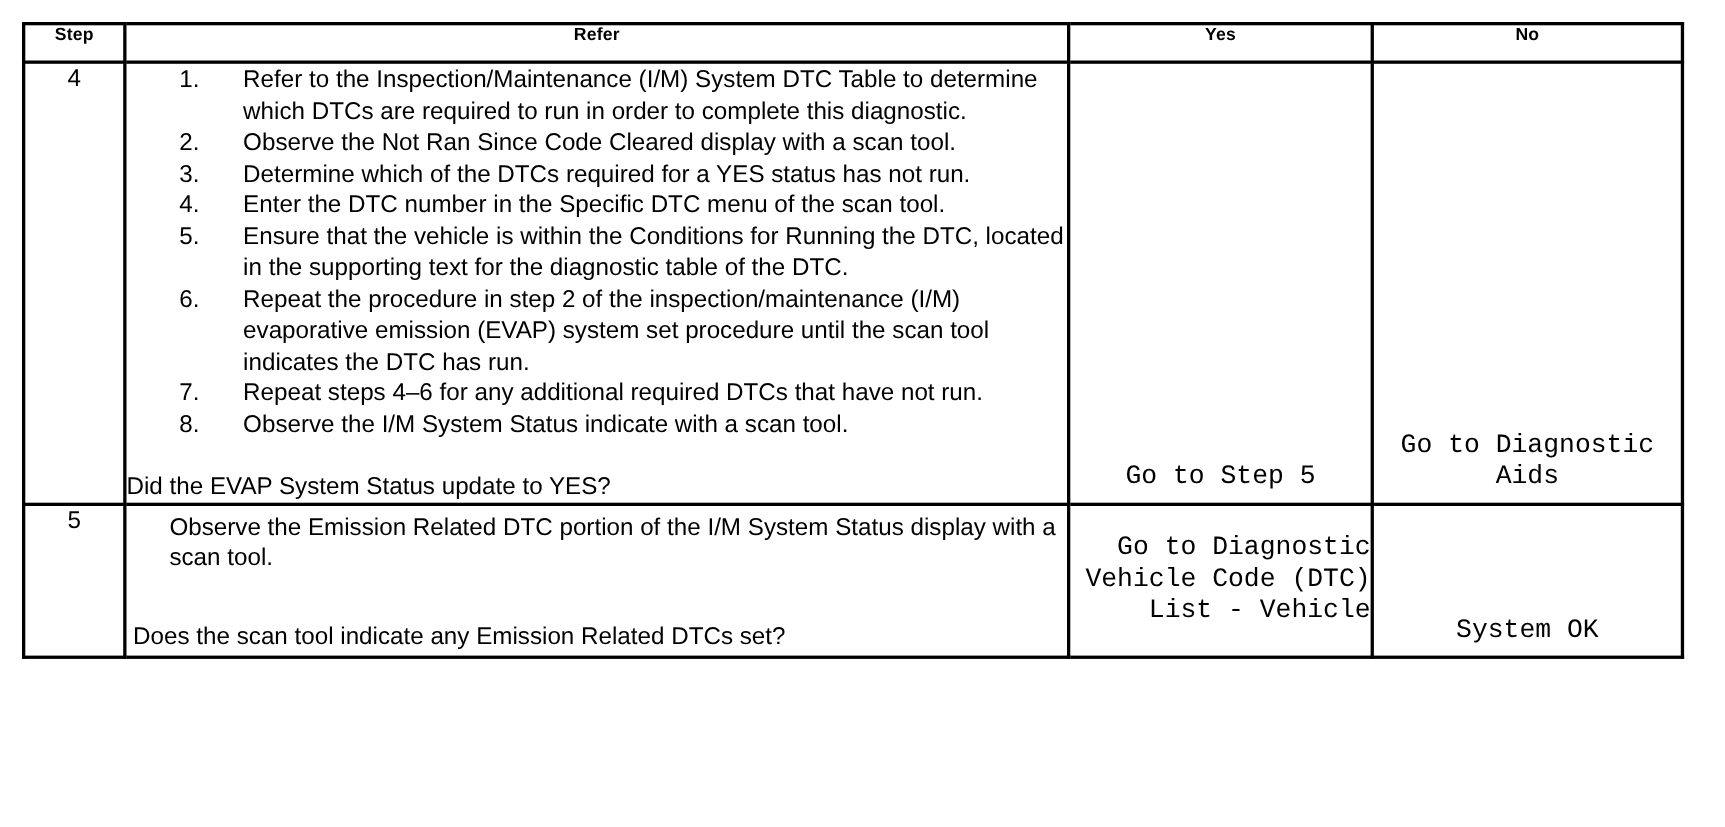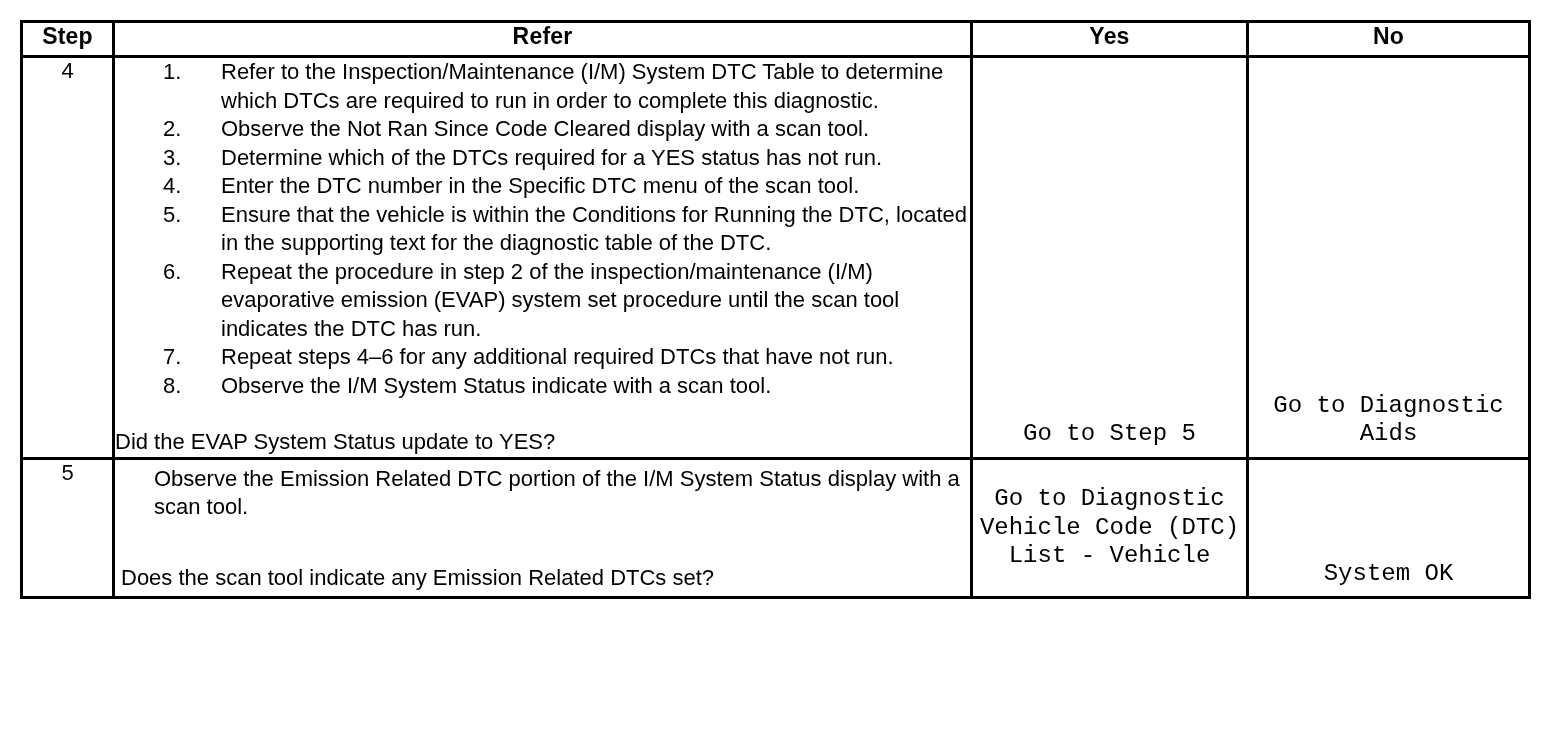--- a/index.html
+++ b/index.html
@@ -44,21 +44,21 @@
   col.c-step   { width: 92px; }
   col.c-action { width: 858px; }
   col.c-yes    { width: 276px; }
   col.c-no     { width: 282px; }
 
   
   .hdr-cell {
     height: 32px;
     text-align: center;
     vertical-align: middle;
-    font-size: 23px;
+    font-size: 16px;
     font-weight: bold;
     letter-spacing: 0.2px;
   }
 
   
   .step-cell {
     text-align: center;
     vertical-align: middle;
     font-size: 22px;
     font-weight: normal;
@@ -116,20 +116,21 @@
     text-align: center;
     font-size: 24px;
     line-height: 28.5px;
     vertical-align: bottom;
     padding: 0 4px 6px 4px;
     font-family: Liberation Mono, monospace;
   }
   .yn-cell.mid {
     vertical-align: middle;
     padding-bottom: 0;
+    text-align: right;
   }
   .yn-cell .stack {
     display: block;
   }
   .yn-cell .line {
     display: block;
   }
   .yn-cell.bottomish {
     vertical-align: bottom;
     padding-bottom: 8px;

